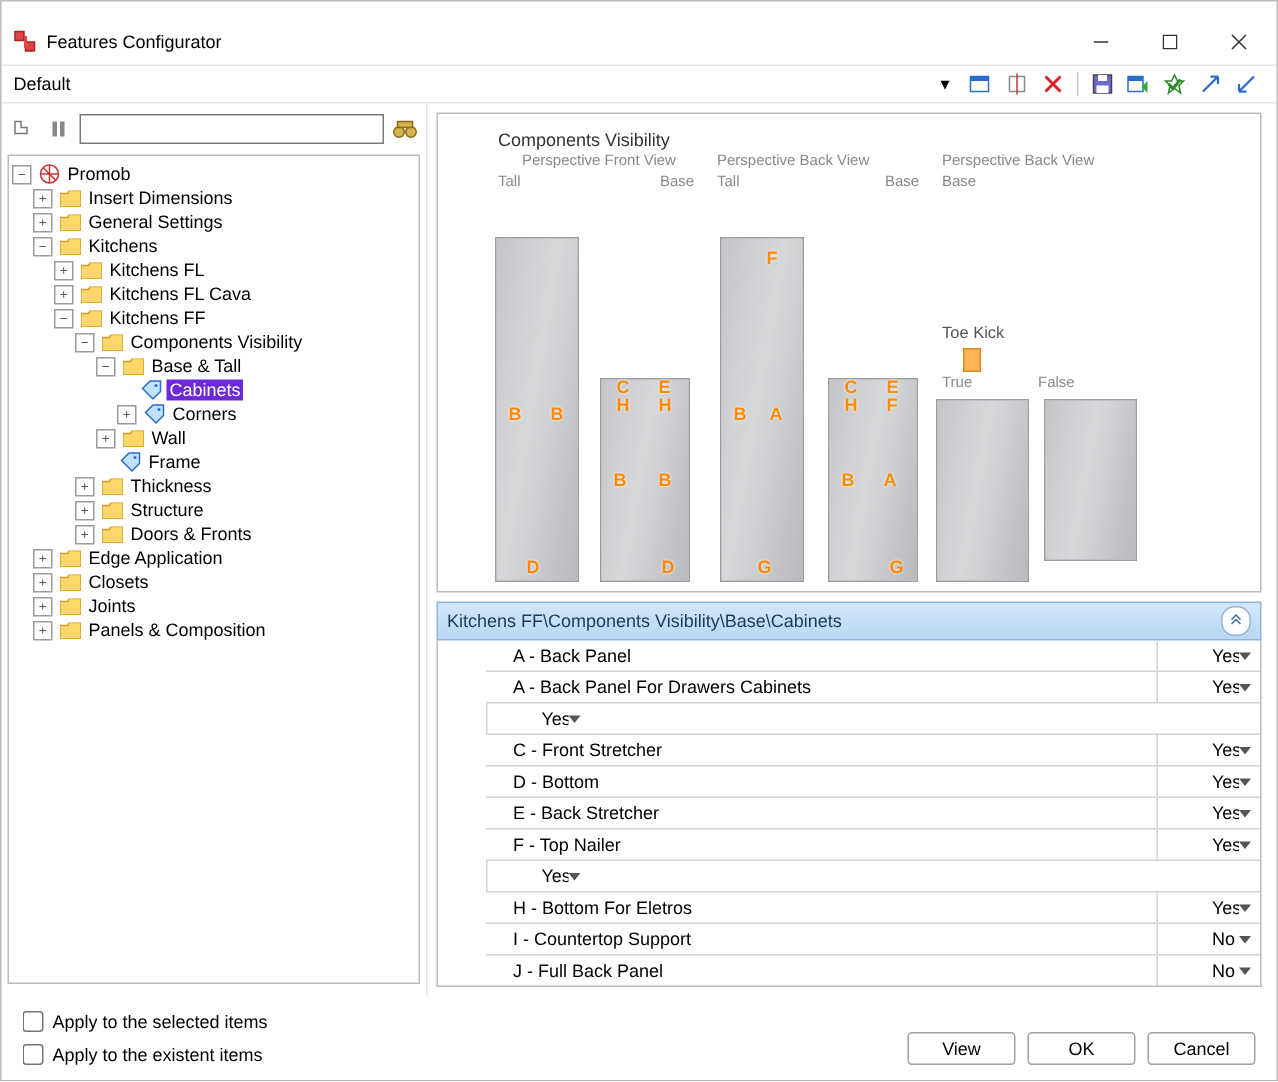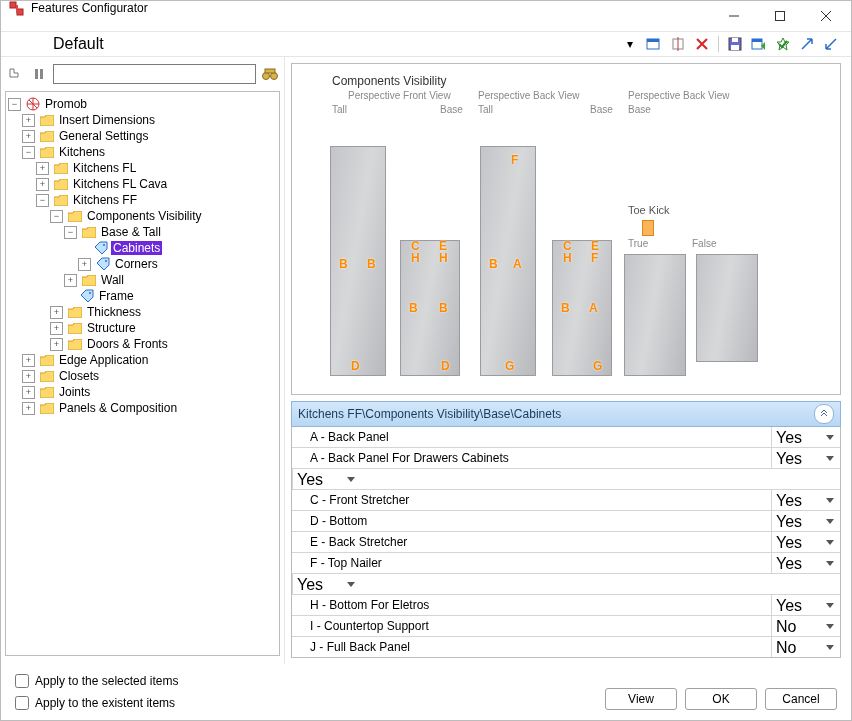--- a/index.html
+++ b/index.html
@@ -1,24 +1,24 @@
 <!DOCTYPE html>
 <html><head>
 <meta charset="utf-8">
 <style>
   html,body{margin:0;padding:0;width:852px;height:721px;font-family:"Segoe UI",Tahoma,Arial,sans-serif;font-size:12px;color:#000;background:#fff;overflow:hidden;}
   .window{width:852px;height:721px;border:1px solid #bcbcbc;box-sizing:border-box;display:flex;flex-direction:column;background:#fff;}
   
-  .titlebar{height:30px;display:flex;align-items:flex-start;padding:0 2px 0 8px;border-bottom:1px solid #e6e6e6;}
+  .titlebar{height:30px;display:flex;align-items:center;padding:12px 2px 0 8px;border-bottom:1px solid #e6e6e6;}
   .titlebar .app-icon{width:16px;height:16px;margin-right:6px;display:inline-flex;align-items:center;justify-content:center;}
   .titlebar .title{flex:1;font-size:12px;}
   .titlebar .wbtn{width:46px;height:30px;display:flex;align-items:center;justify-content:center;font-family:Segoe MDL2 Assets,system-ui;font-size:10px;color:#333;}
   
   .toolbar{height:24px;display:flex;align-items:center;padding:0 8px;border-bottom:1px solid #e6e6e6;}
-  .toolbar .tlabel{font-size:16px;margin-left:44px;}
+  .toolbar .tlabel{font-size:12px;}
   .toolbar .spacer{flex:1;}
   .toolbar .tbicon{width:20px;height:20px;margin:0 2px;display:inline-flex;align-items:center;justify-content:center;font-size:12px;}
   .toolbar .tbicon svg{display:block;}
   .toolbar .sep{width:1px;height:16px;background:#ccc;margin:0 4px;}
   
   .main{flex:1;display:flex;min-height:0;}
   .leftpane{width:284px;border-right:1px solid #e6e6e6;display:flex;flex-direction:column;padding:4px 4px 8px 4px;box-sizing:border-box;}
   .left-tools{height:26px;display:flex;align-items:center;gap:4px;margin-bottom:4px;}
   .left-tools .ticon{width:20px;height:20px;display:inline-flex;align-items:center;justify-content:center;}
   .left-tools input.search{flex:1;height:20px;border:1px solid #7a7a7a;padding:0 4px;font-size:12px;box-sizing:border-box;}
@@ -43,26 +43,26 @@
   .pv-sub{position:absolute;font-size:10px;color:#888;}
   .cab{position:absolute;background:linear-gradient(100deg,#c3c5c8 0%,#d7d8da 45%,#b7b9bc 100%);border:1px solid #9a9c9f;box-sizing:border-box;}
   .cab .tag{position:absolute;color:#ff8a00;font-weight:bold;font-size:12px;text-shadow:0 0 2px #fff;}
   .toekick{position:absolute;font-size:11px;color:#555;}
   .tk-bool{position:absolute;font-size:10px;color:#888;}
   .tk-box{position:absolute;width:10px;height:14px;background:#ffb457;border:1px solid #d88a20;}
   
   .bc{height:24px;background:linear-gradient(#d3e7fb,#b8d7f3);border:1px solid #8fb5d8;display:flex;align-items:center;padding:0 6px;margin-top:6px;font-size:12px;color:#1a3a5a;}
   .bc .chev{width:18px;height:18px;border:1px solid #8fb5d8;border-radius:9px;background:#fff;display:flex;align-items:center;justify-content:center;margin-left:auto;color:#3a6aa0;}
   
-  .props{border:1px solid #bcbcbc;border-top:none;}
+  .props{border:1px solid #bcbcbc;border-top:none;padding-left:32px;}
   .prow{display:flex;align-items:center;height:20px;border-bottom:1px solid #d4d4d4;}
   .prow:last-child{border-bottom:none;}
   .prow .plabel{flex:1;padding-left:18px;font-size:12px;}
   .prow .pval{width:68px;border-left:1px solid #d4d4d4;height:100%;display:flex;align-items:center;}
-  .prow .pval select{width:100%;height:100%;border:none;background:transparent;font-size:16px;padding-left:4px;appearance:none;}
+  .prow .pval select{width:100%;height:100%;border:none;background:transparent;font-size:12px;padding-left:4px;appearance:none;margin-left:32px;}
   .prow .pval::after{content:"";margin-right:6px;width:0;height:0;border-left:4px solid transparent;border-right:4px solid transparent;border-top:5px solid #555;margin-left:auto;}
   
   .bottom{height:56px;display:flex;align-items:flex-end;padding:0 14px 10px 14px;box-sizing:border-box;}
   .checks{display:flex;flex-direction:column;gap:8px;font-size:12px;}
   .checks label{display:flex;align-items:center;gap:6px;}
   .checks input{width:14px;height:14px;margin:0;}
   .btns{margin-left:auto;display:flex;gap:8px;}
   .btns button{width:72px;height:22px;border:1px solid #a0a0a0;border-radius:3px;background:#fff;font-size:12px;}
 </style>
 </head>

